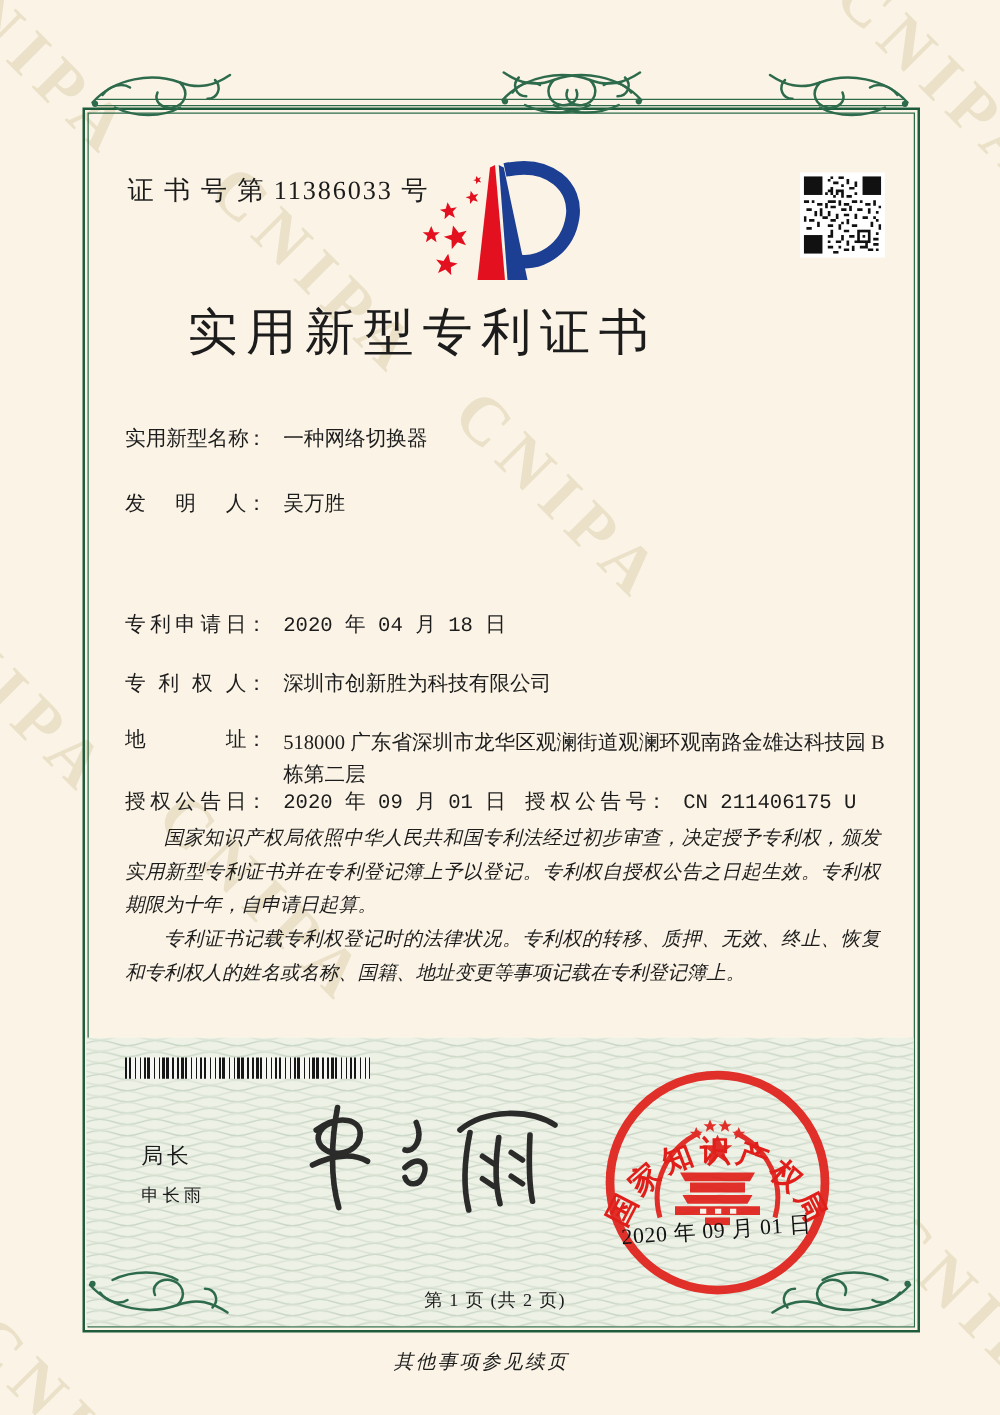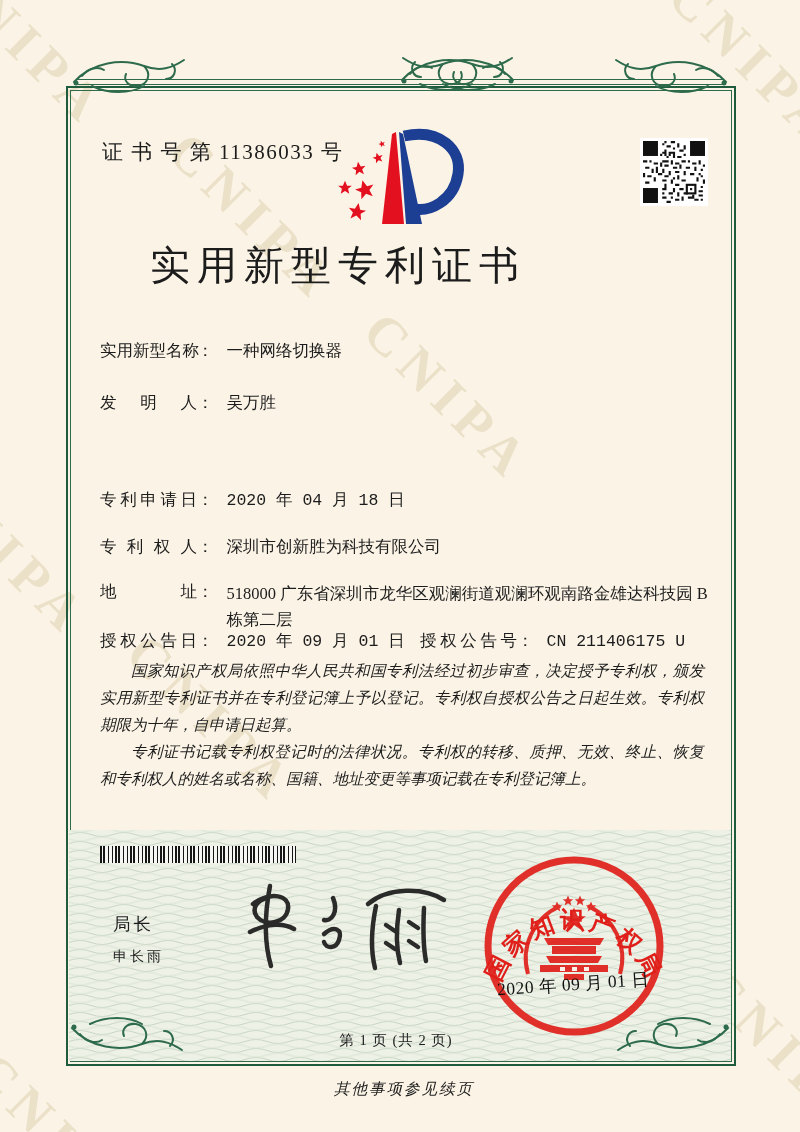--- a/index.html
+++ b/index.html
@@ -36,21 +36,21 @@
            #161616 3px 5px,#f6f6f2 5px 8px,#161616 8px 9px,#f6f6f2 9px 12px,
            #161616 12px 13px,#f6f6f2 13px 15px);}
   .officer-title{position:absolute;left:113px;top:912px;font-size:17.5px;z-index:4;letter-spacing:3px;}
   .officer-name{position:absolute;left:113px;top:948px;font-size:14px;z-index:4;letter-spacing:3px;text-align:right;}
   .sig{position:absolute;left:236px;top:870px;z-index:4;}
   .seal{position:absolute;left:479px;top:851px;z-index:4;}
   .sealdate{position:absolute;left:497px;top:972px;z-index:5;font-size:17.5px;
             letter-spacing:.5px;transform:rotate(-4deg);color:#111;white-space:nowrap;}
   .pagenum{position:absolute;left:0;width:792px;top:1031px;text-align:center;font-size:14.5px;z-index:4;letter-spacing:1px;}
   .footer{position:absolute;left:0;width:770px;top:1079px;text-align:center;font-size:15.5px;
-          font-style:italic;z-index:4;letter-spacing:2px;padding-left:19px;}
+          font-style:italic;z-index:4;letter-spacing:2px;}
 </style>
 </head>
 <body>
 
 <div class="page">
 
   <svg width="0" height="0" style="position:absolute" aria-hidden="true">
     <defs>
       <path id="st" d="M0,-10L2.94,-3.09L9.51,-3.09L4.26,1.18L5.88,8.09L0,4L-5.88,8.09L-4.26,1.18L-9.51,-3.09L-2.94,-3.09Z"></path>
       <g id="flo" fill="none" stroke="currentColor" stroke-width="2" stroke-linecap="round">

